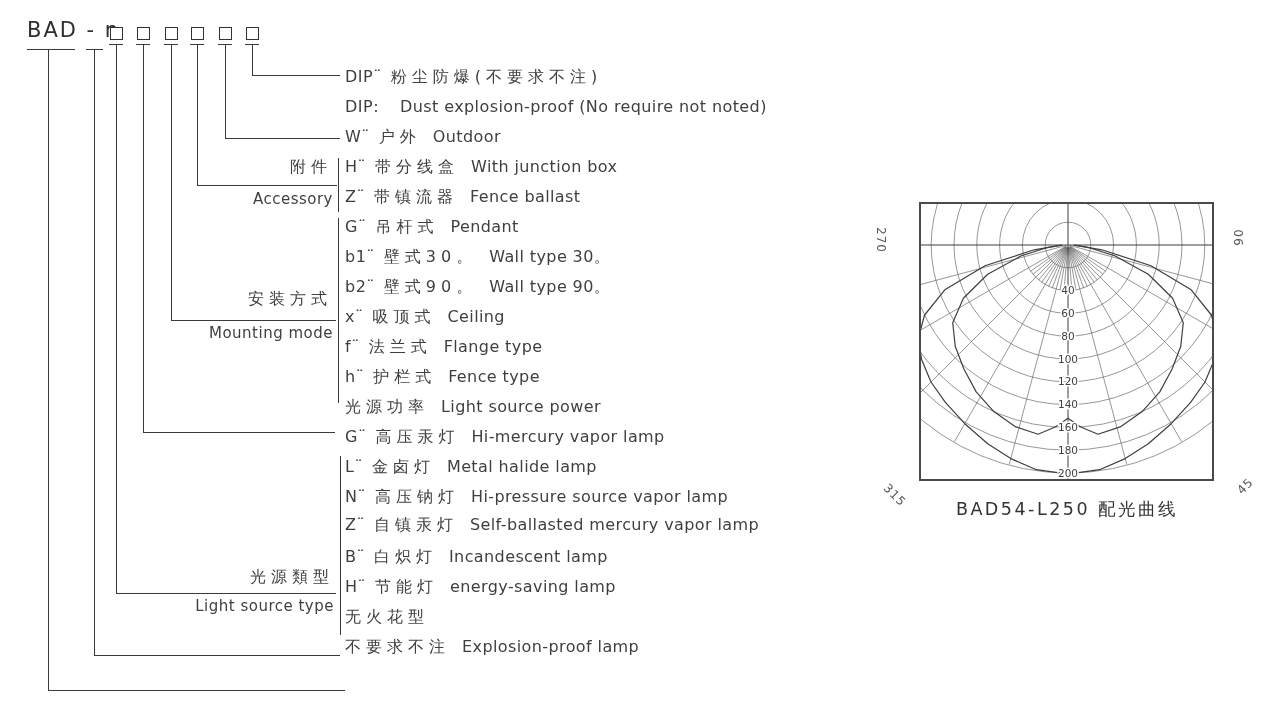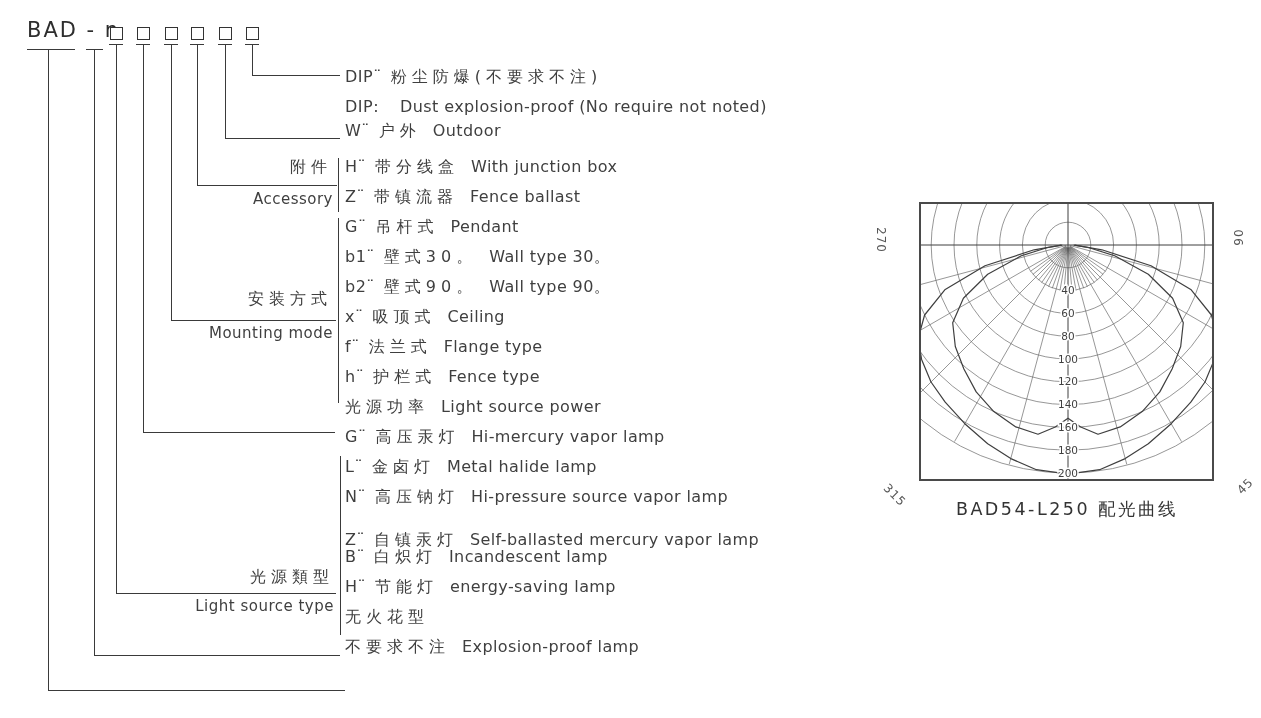--- a/index.html
+++ b/index.html
@@ -57,34 +57,34 @@
       <div class="ln h" style="left: 109px; top: 44px; width: 14px;"></div>
       <div class="ln h" style="left: 136px; top: 44px; width: 14px;"></div>
       <div class="ln h" style="left: 164px; top: 44px; width: 14px;"></div>
       <div class="ln h" style="left: 190px; top: 44px; width: 14px;"></div>
       <div class="ln h" style="left: 218px; top: 44px; width: 14px;"></div>
       <div class="ln h" style="left: 245px; top: 44px; width: 14px;"></div>
     </div>
   <div id="rows-layer">
       <div class="row" style="top: 67px;"><span class="code">DIP¨</span><span class="zh">粉尘防爆(不要求不注)</span></div>
       <div class="row" style="top: 97px;"><span class="code">DIP:</span><span class="en">Dust explosion-proof (No require not noted)</span></div>
-      <div class="row" style="top: 121px;"><span class="code">W¨</span><span class="zh">户外</span><span class="en">Outdoor</span></div>
+      <div class="row" style="top: 127px;"><span class="code">W¨</span><span class="zh">户外</span><span class="en">Outdoor</span></div>
       <div class="row" style="top: 157px;"><span class="code">H¨</span><span class="zh">带分线盒</span><span class="en">With junction box</span></div>
       <div class="row" style="top: 187px;"><span class="code">Z¨</span><span class="zh">带镇流器</span><span class="en">Fence ballast</span></div>
       <div class="row" style="top: 217px;"><span class="code">G¨</span><span class="zh">吊杆式</span><span class="en">Pendant</span></div>
       <div class="row" style="top: 247px;"><span class="code">b1¨</span><span class="zh">壁式30。</span><span class="en">Wall type 30。</span></div>
       <div class="row" style="top: 277px;"><span class="code">b2¨</span><span class="zh">壁式90。</span><span class="en">Wall type 90。</span></div>
       <div class="row" style="top: 307px;"><span class="code">x¨</span><span class="zh">吸顶式</span><span class="en">Ceiling</span></div>
       <div class="row" style="top: 337px;"><span class="code">f¨</span><span class="zh">法兰式</span><span class="en">Flange type</span></div>
       <div class="row" style="top: 367px; text-align: center;"><span class="code">h¨</span><span class="zh">护栏式</span><span class="en">Fence type</span></div>
       <div class="row" style="top: 397px;"><span class="zh">光源功率</span><span class="en">Light source power</span></div>
       <div class="row" style="top: 427px;"><span class="code">G¨</span><span class="zh">高压汞灯</span><span class="en">Hi-mercury vapor lamp</span></div>
       <div class="row" style="top: 457px;"><span class="code">L¨</span><span class="zh">金卤灯</span><span class="en">Metal halide lamp</span></div>
       <div class="row" style="top: 487px;"><span class="code">N¨</span><span class="zh">高压钠灯</span><span class="en">Hi-pressure source vapor lamp</span></div>
-      <div class="row" style="top: 530px;"><span class="code">Z¨</span><span class="zh">自镇汞灯</span><span class="en">Self-ballasted mercury vapor lamp</span></div>
+      <div class="row" style="top: 515px;"><span class="code">Z¨</span><span class="zh">自镇汞灯</span><span class="en">Self-ballasted mercury vapor lamp</span></div>
       <div class="row" style="top: 547px;"><span class="code">B¨</span><span class="zh">白炽灯</span><span class="en">Incandescent lamp</span></div>
       <div class="row" style="top: 577px;"><span class="code">H¨</span><span class="zh">节能灯</span><span class="en">energy-saving lamp</span></div>
       <div class="row" style="top: 607px;"><span class="zh">无火花型</span></div>
       <div class="row" style="top: 637px;"><span class="zh">不要求不注</span><span class="en">Explosion-proof lamp</span></div>
     </div>
 
   <div class="glabel zh" style="left:180px;width:152px;top:157px">附件</div>
   <div class="glabel en" style="left:180px;width:153px;top:190px">Accessory</div>
   <div class="glabel zh" style="left:180px;width:152px;top:289px">安装方式</div>
   <div class="glabel en" style="left:150px;width:183px;top:324px">Mounting mode</div>

